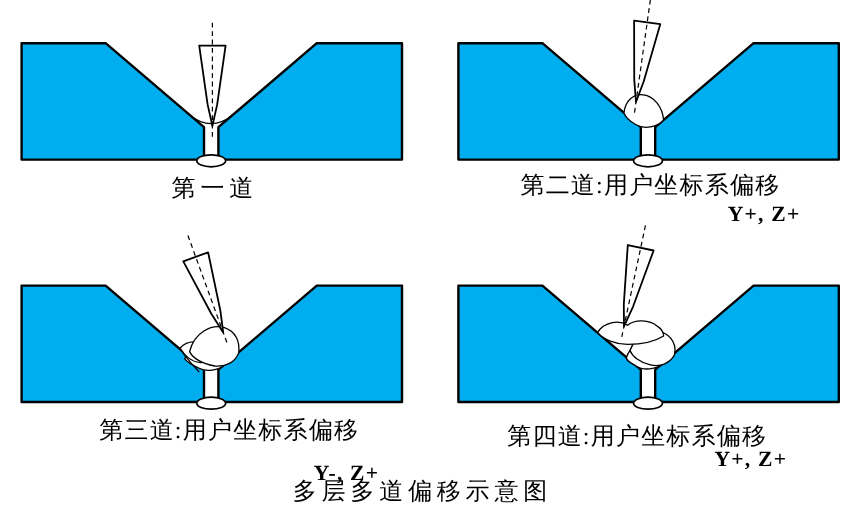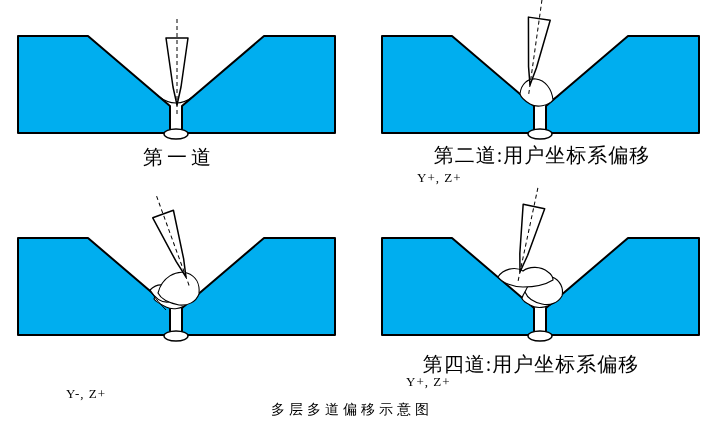--- a/index.html
+++ b/index.html
@@ -3,23 +3,23 @@
 <meta charset="utf-8">
 <style>
   html,body{margin:0;padding:0;background:#ffffff;}
   body{width:720px;height:430px;overflow:hidden;position:relative;
        font-family:"Liberation Serif","DejaVu Serif",serif;color:#000;}
   .stage{position:absolute;inset:0;border-radius:22px;}
   svg{position:absolute;left:0;top:0;}
   .lbl{position:absolute;text-align:center;font-size:20px;line-height:22px;
        letter-spacing:1px;white-space:nowrap;}
   .lbl.wide{letter-spacing:4px;}
-  .offset{position:absolute;text-align:left;font-size:13px;line-height:20px;
-       letter-spacing:1px;white-space:nowrap;}
-  .caption{position:absolute;text-align:center;font-size:14px;line-height:22px;
+  .offset{position:absolute;text-align:right;font-size:18px;line-height:20px;
+       letter-spacing:1px;white-space:nowrap;font-weight:bold;}
+  .caption{position:absolute;text-align:center;font-size:20px;line-height:22px;
        letter-spacing:4px;white-space:nowrap;}
 </style>
 </head>
 <body>
 
 <div class="stage">
 
   <svg width="720" height="430" viewBox="0 0 720 430">
     <defs>
 
@@ -69,19 +69,20 @@
       <ellipse cx="176" cy="134" rx="12" ry="5" fill="#fff" stroke="#000" stroke-width="1.4"></ellipse>
       <use href="#torch" transform="translate(156,70) rotate(12)"></use>
     </g>
   </svg>
 
   <div class="lbl wide" style="left:99px;top:146px;width:160px;">第一道</div>
 
   <div class="lbl" style="left:417px;top:144px;width:250px;text-align:center;">第二道:用户坐标系偏移</div>
   <div class="offset" style="left:417px;top:168px;width:250px;">Y+, Z+</div>
 
+  <div class="lbl" style="left:66px;top:348px;width:250px;">第三道:用户坐标系偏移</div>
   <div class="offset" style="left:66px;top:372px;width:250px;margin-top:12px;">Y-, Z+</div>
 
   <div class="lbl" style="left:406px;top:353px;width:250px;">第四道:用户坐标系偏移</div>
   <div class="offset" style="left:406px;top:372px;width:250px;">Y+, Z+</div>
 
   <div class="caption" style="left:227px;top:399px;width:250px;">多层多道偏移示意图</div>
 </div>
 
 </body></html>

